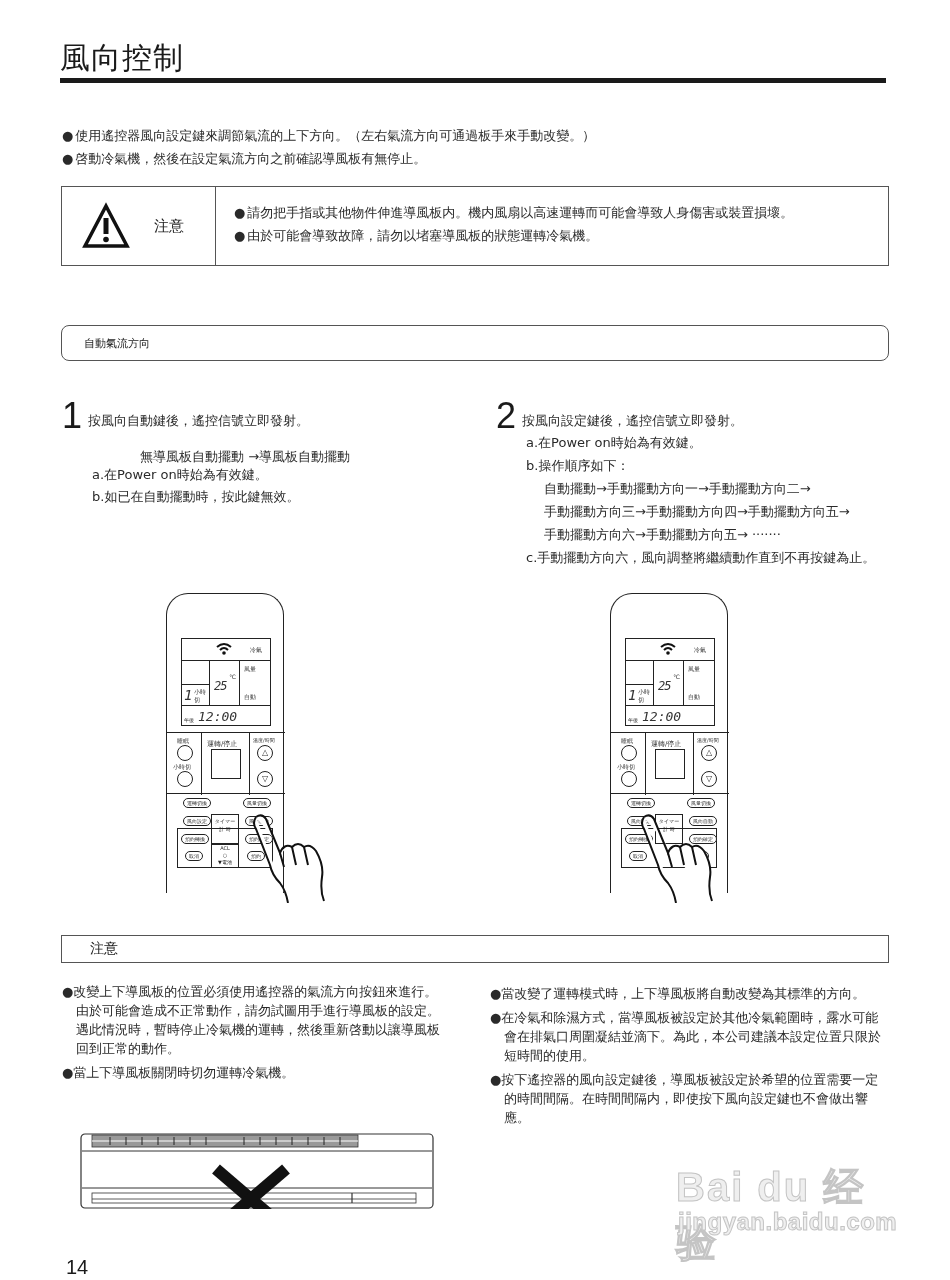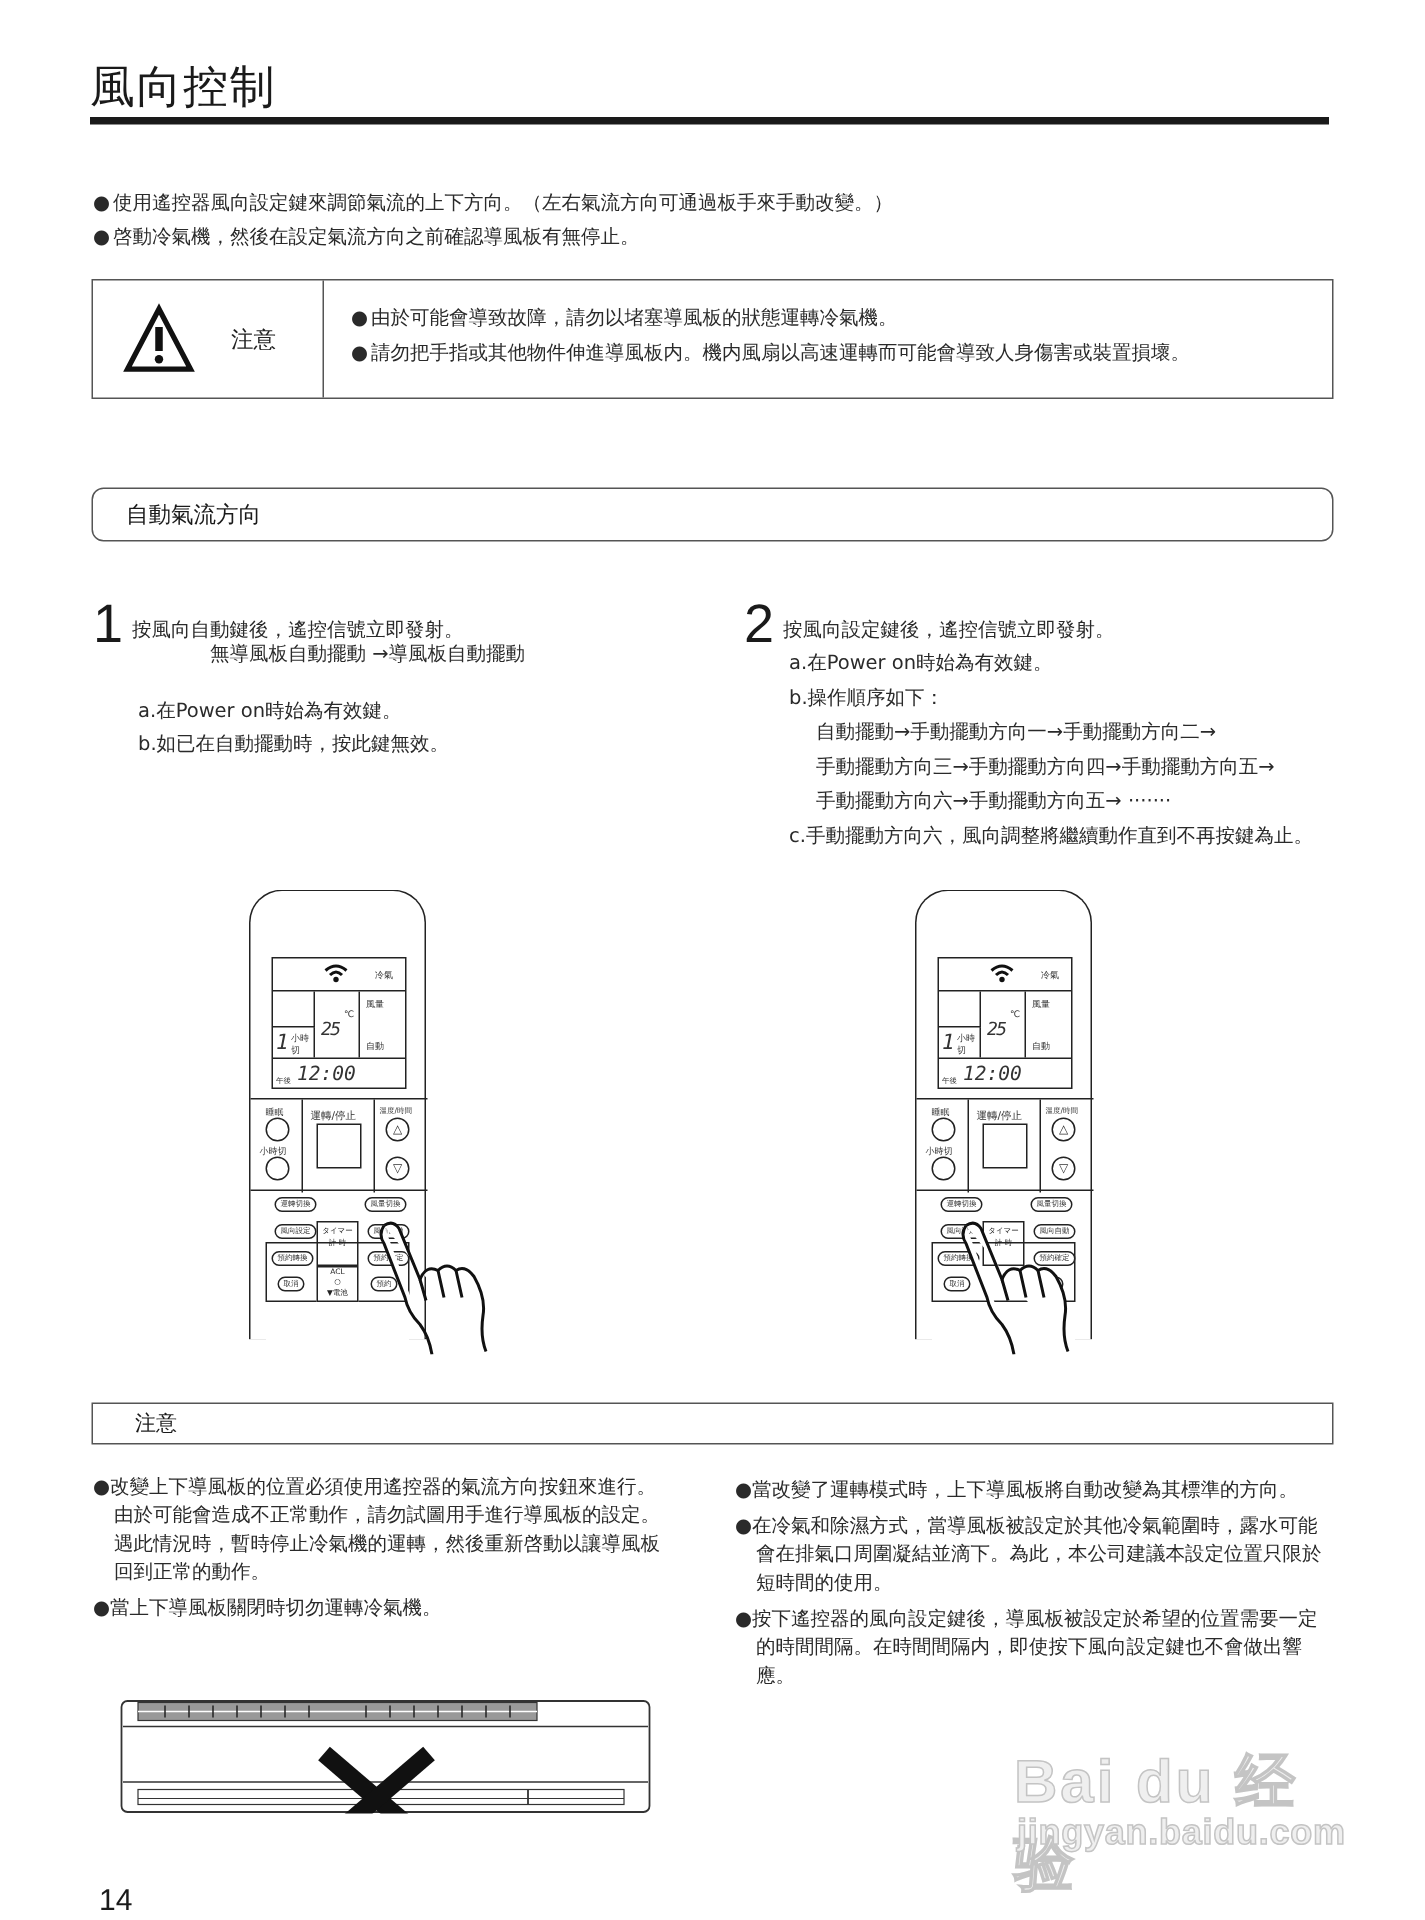--- a/index.html
+++ b/index.html
@@ -11,28 +11,28 @@
 
   .intro { position: absolute; left: 62px; top: 124px; font-size: 13px; line-height: 23px; color: #2a2a2a; }
   .bullet::before { content: "●"; margin-right: 2px; }
 
   .caution-box { position: absolute; left: 61px; top: 186px; width: 828px; height: 80px; border: 1px solid #555; display: flex; }
   .caution-left { width: 154px; border-right: 1px solid #555; display: flex; align-items: center; padding-left: 20px; }
   .caution-left svg { width: 48px; height: 48px; }
   .caution-left .lbl { margin-left: 24px; font-size: 15px; color: #222; }
   .caution-right { padding-left: 18px; padding-top: 14px; font-size: 13px; line-height: 23px; color: #2a2a2a; }
 
-  .section-header { position: absolute; left: 61px; top: 325px; width: 828px; height: 36px; border: 1px solid #555; border-radius: 8px; padding-left: 22px; display: flex; align-items: center; font-size: 15px; color: #1a1a1a; }
+  .section-header { position: absolute; left: 61px; top: 325px; width: 828px; height: 36px; border: 1px solid #555; border-radius: 8px; padding-left: 22px; display: flex; align-items: center; font-size: 11px; color: #1a1a1a; }
 
   .step { position: absolute; font-size: 13px; color: #2a2a2a; line-height: 22px; }
   .step-num { position: absolute; font-size: 36px; font-family: "Liberation Sans", sans-serif; color: #1a1a1a; line-height: 36px; }
   .step1 { left: 62px; top: 398px; width: 420px; }
   .step1 .step-num { left: 0; top: 0; }
   .step1 .head { position: absolute; left: 26px; top: 12px; white-space: nowrap; }
-  .step1 .flow { position: absolute; left: 78px; top: 28px; white-space: nowrap; text-align: right; }
+  .step1 .flow { position: absolute; left: 78px; top: 48px; white-space: nowrap; text-align: right; }
   .step1 .a { position: absolute; left: 30px; top: 66px; white-space: nowrap; }
   .step1 .b { position: absolute; left: 30px; top: 88px; white-space: nowrap; }
 
   .step2 { left: 496px; top: 398px; width: 410px; }
   .step2 .step-num { left: 0; top: 0; }
   .step2 .head { position: absolute; left: 26px; top: 12px; white-space: nowrap; }
   .step2 .line { position: absolute; white-space: nowrap; }
 
   .remote { position: absolute; }
   .remote-body { position: absolute; left: 0; top: 0; width: 118px; height: 300px; border: 1.5px solid #222; border-bottom: none; border-radius: 22px 22px 0 0; background: #fff; }
@@ -102,22 +102,22 @@
 <div class="caution-box">
   <div class="caution-left">
     <svg viewBox="0 0 48 48">
       <path d="M24 4 L45 44 L3 44 Z" fill="none" stroke="#111" stroke-width="3.5" stroke-linejoin="miter"></path>
       <rect x="21.5" y="16" width="5" height="16" fill="#111"></rect>
       <circle cx="24" cy="37.5" r="2.8" fill="#111"></circle>
     </svg>
     <span class="lbl">注意</span>
   </div>
   <div class="caution-right">
+    <div class="bullet">請勿把手指或其他物件伸進導風板内。機内風扇以高速運轉而可能會導致人身傷害或裝置損壞。</div>
     <div class="bullet">由於可能會導致故障，請勿以堵塞導風板的狀態運轉冷氣機。</div>
-    <div class="bullet">請勿把手指或其他物件伸進導風板内。機内風扇以高速運轉而可能會導致人身傷害或裝置損壞。</div>
   </div>
 </div>
 
 <div class="section-header">
   <span>自動氣流方向</span>
 </div>
 
 <div class="step step1">
   <span class="step-num">1</span>
   <span class="head">按風向自動鍵後，遙控信號立即發射。</span>

